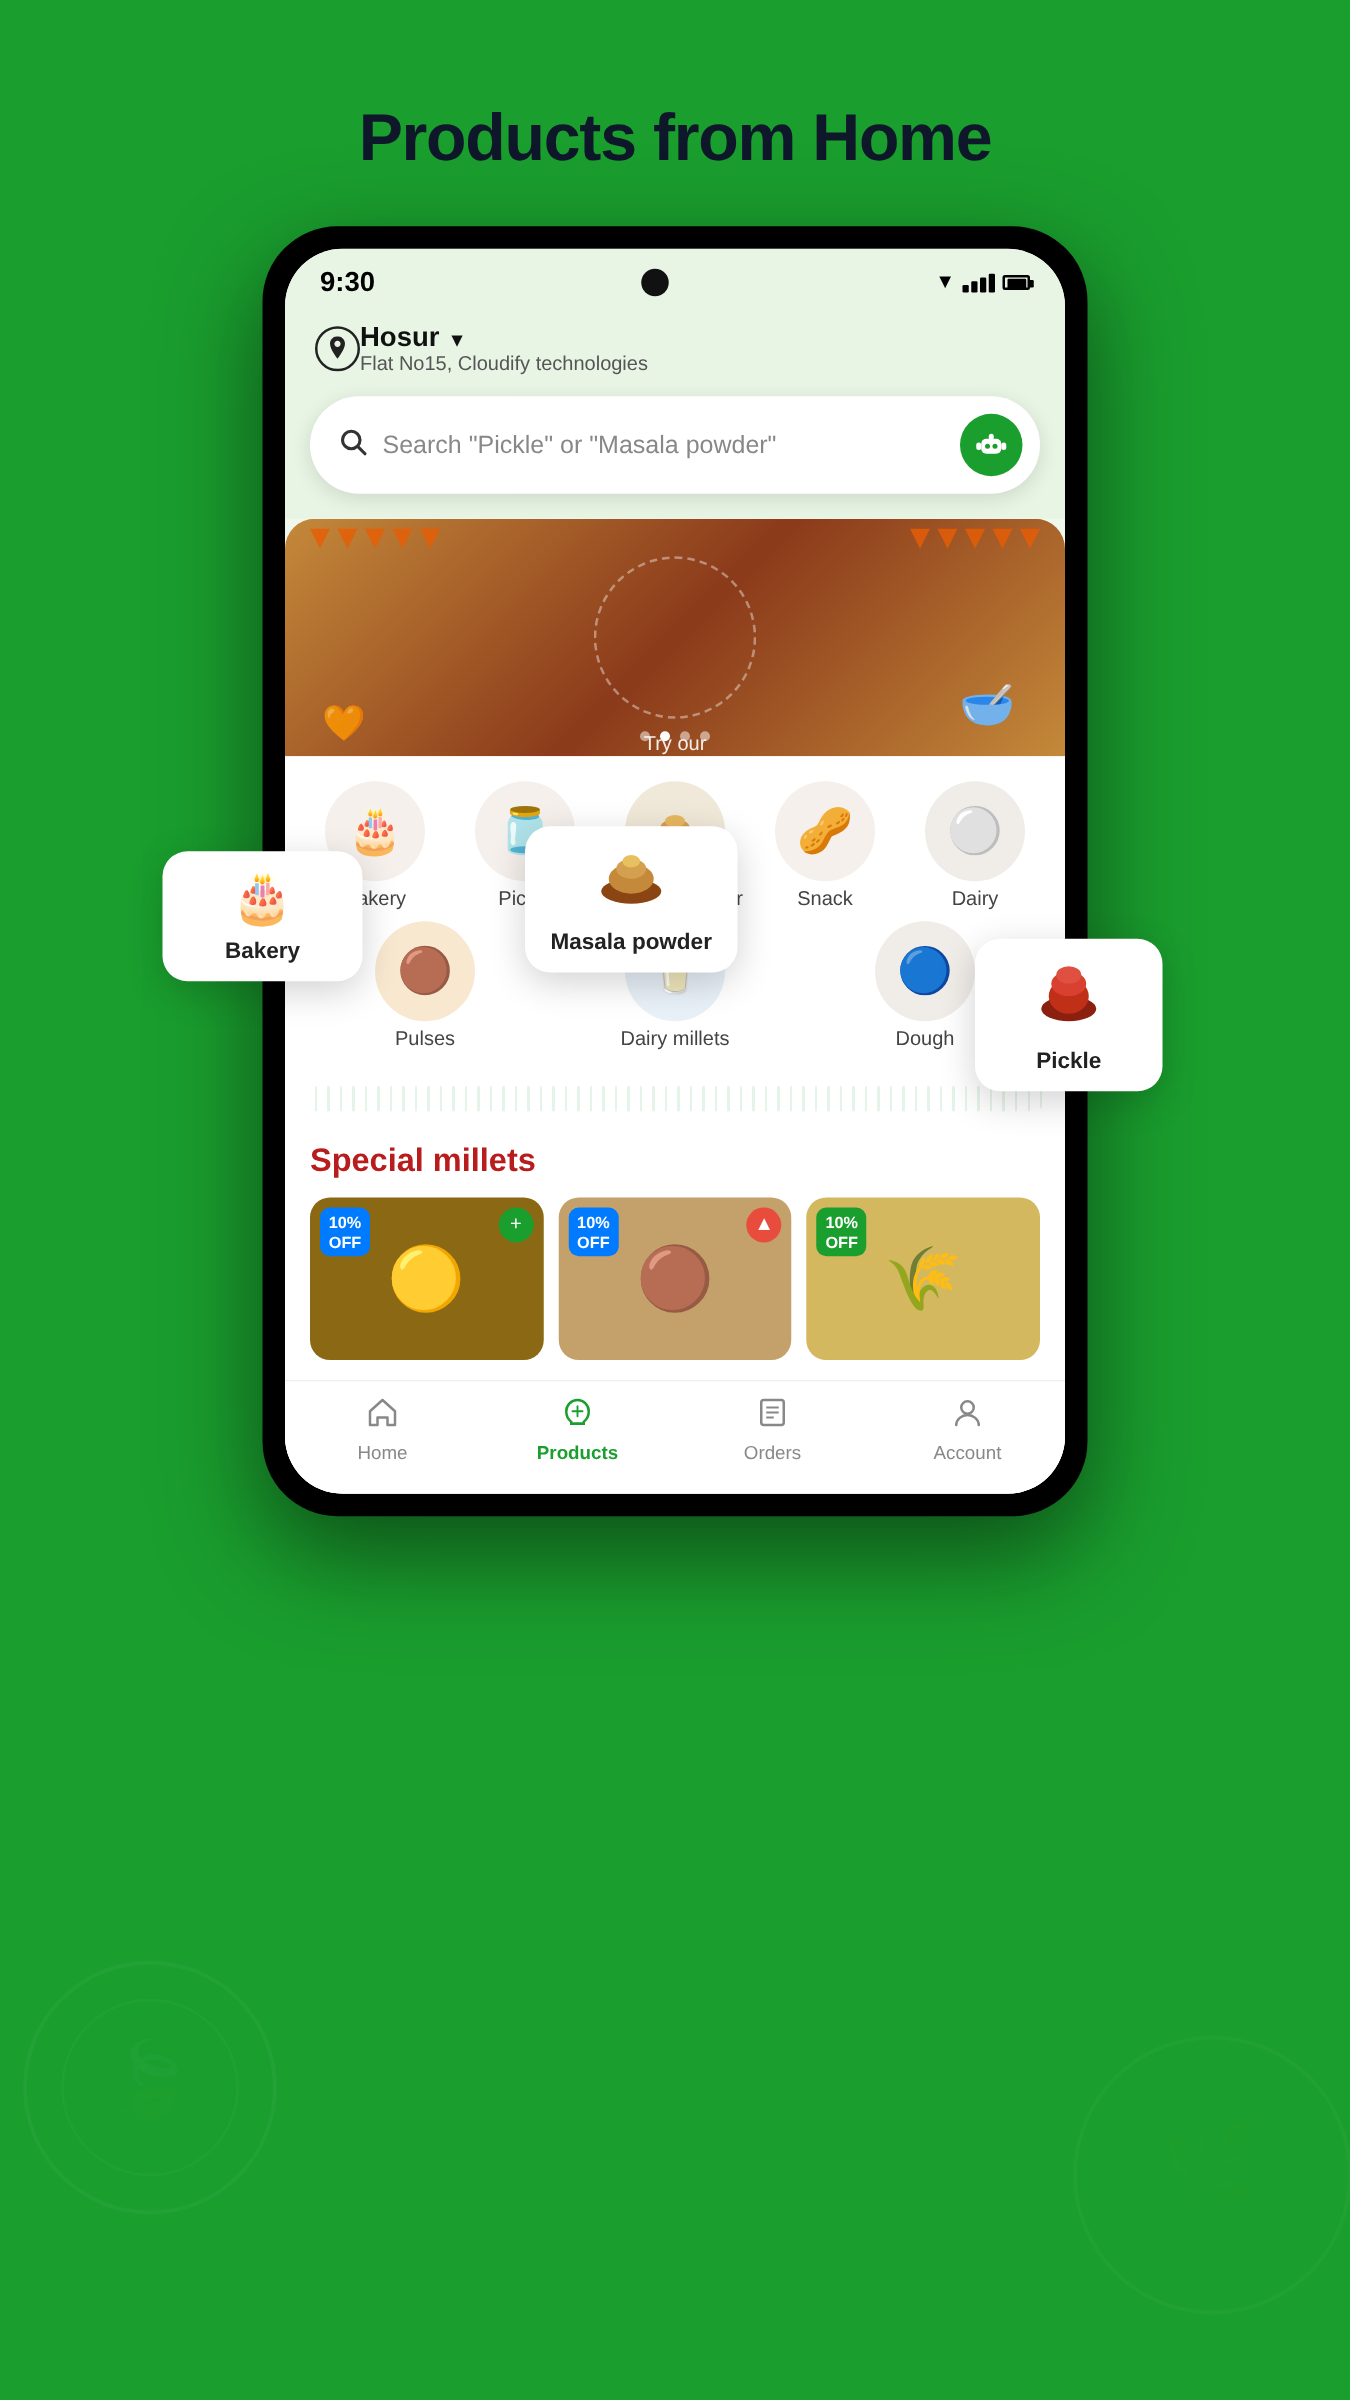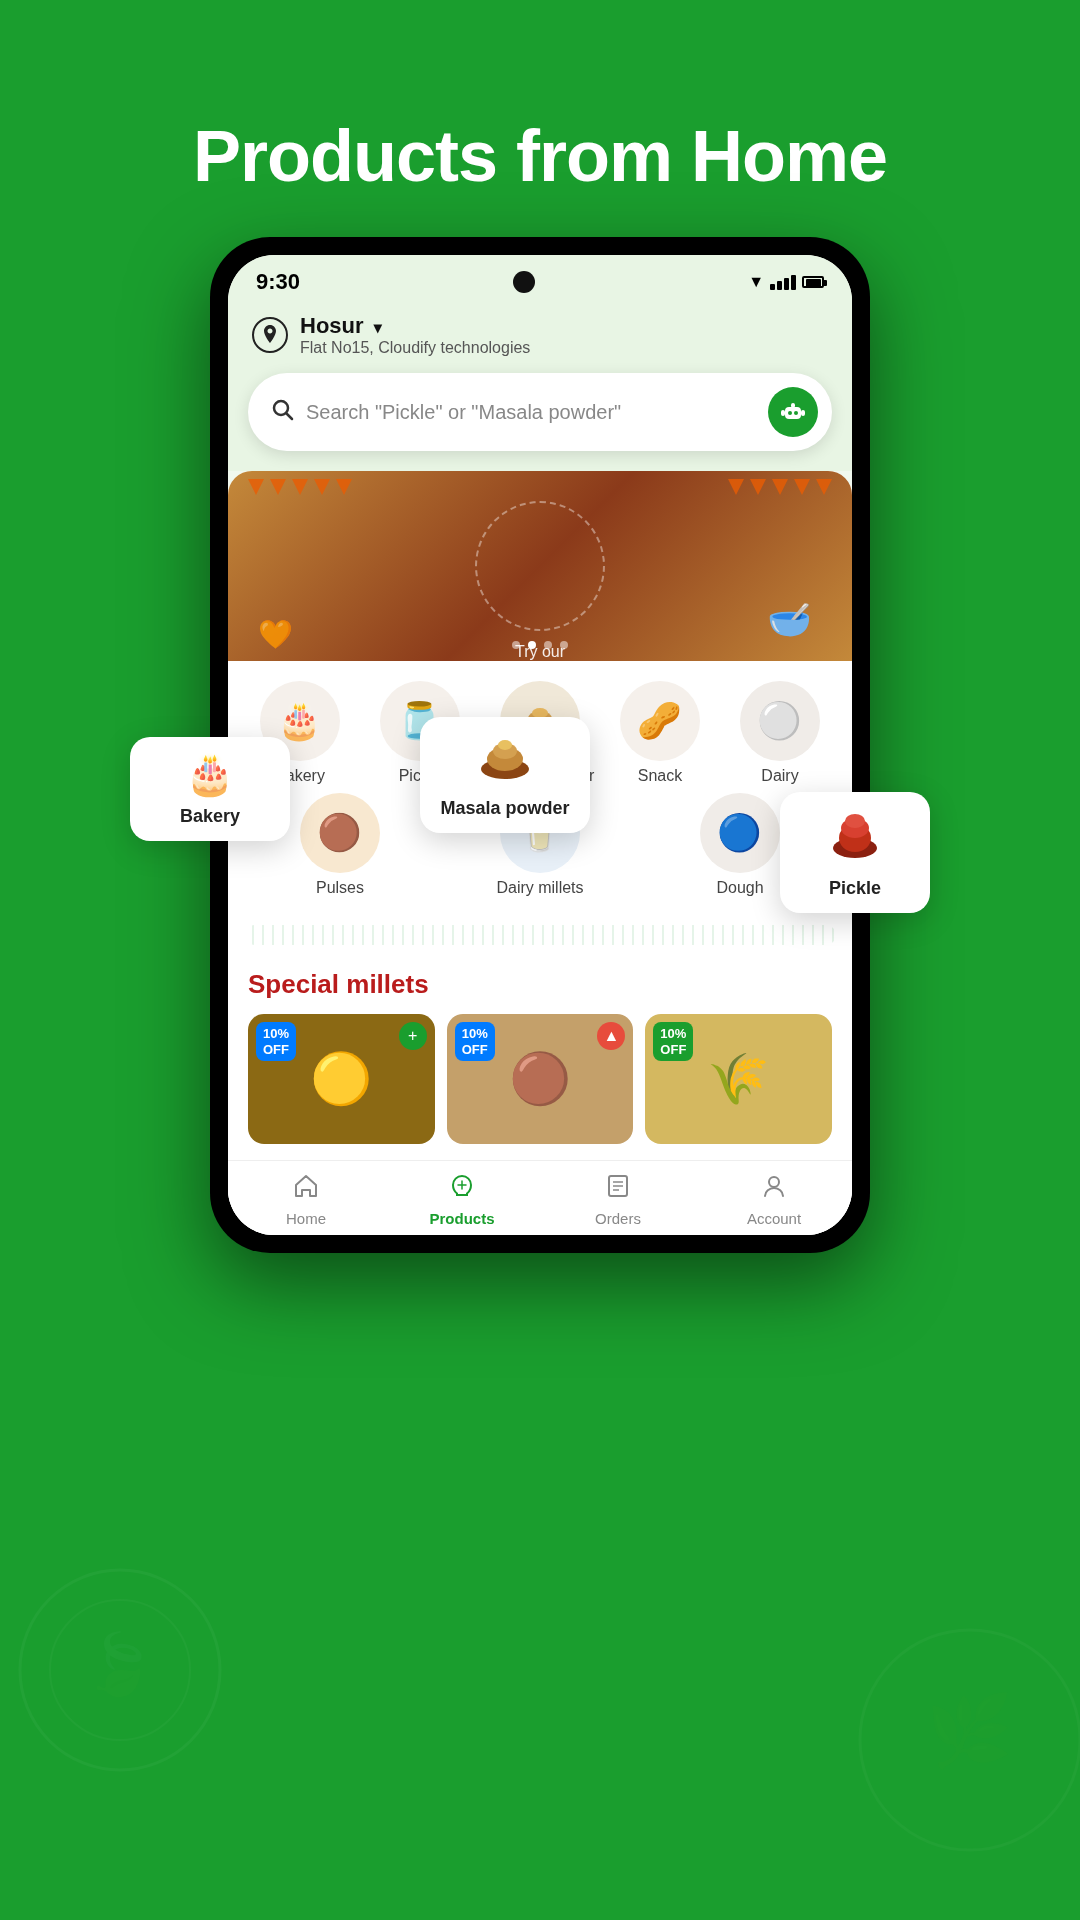--- a/index.html
+++ b/index.html
@@ -31,25 +31,24 @@
       width: 220px;
       height: 220px;
     }
 
     
     .page-header {
       text-align: center;
       padding: 80px 40px 40px;
     }
     .page-title {
-      font-size: 72px;
+      font-size: 53px;
       font-weight: 900;
-      color: #ffffff;
+      color: #0f172a;
       letter-spacing: -1px;
-      margin-top: 35px;
     }
 
     
     .phone-wrapper {
       display: flex;
       justify-content: center;
       align-items: flex-start;
       padding: 0 60px;
       position: relative;
       border-radius: 19px;
@@ -93,21 +92,20 @@
       background: #111;
       border-radius: 50%;
     }
 
     
     .location-bar {
       background: #e8f5e4;
       padding: 10px 24px 16px;
       display: flex;
       align-items: center;
-      gap: 12px;
     }
     .location-icon {
       width: 36px;
       height: 36px;
       border: 2px solid #222;
       border-radius: 50%;
       display: flex;
       align-items: center;
       justify-content: center;
       font-size: 16px;
@@ -347,21 +345,21 @@
       justify-content: center;
       font-size: 14px;
     }
 
     
     .bottom-nav {
       background: #fff;
       display: flex;
       justify-content: space-around;
       align-items: center;
-      padding: 12px 0 8px;
+      padding: 12px 0 24px;
       border-top: 1px solid #eee;
     }
     .nav-item {
       display: flex;
       flex-direction: column;
       align-items: center;
       gap: 4px;
       min-width: 80px;
     }
     .nav-icon {

